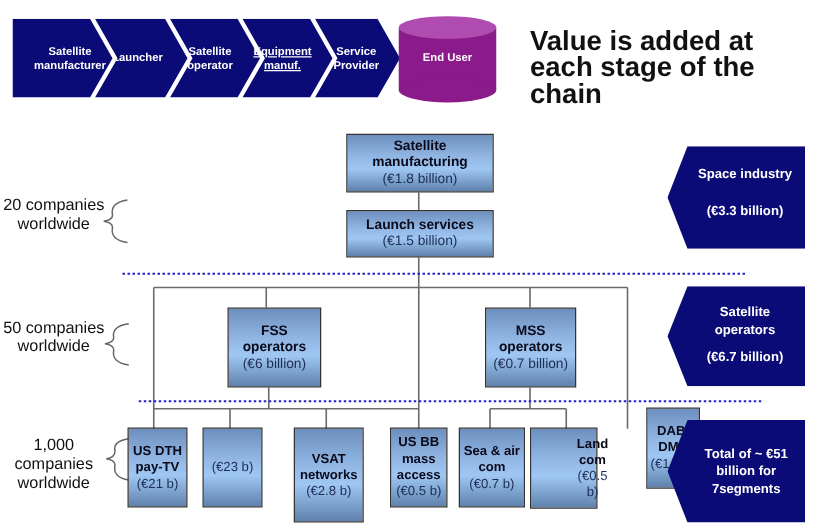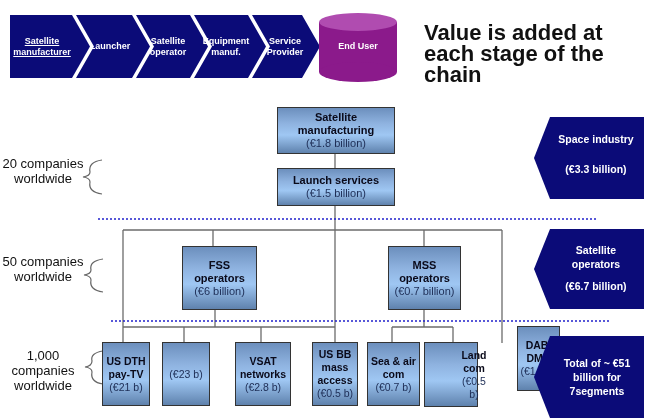--- a/index.html
+++ b/index.html
@@ -59,24 +59,24 @@
   </g>
 </svg>
 
 <svg class="chev" style="left:10px;width:310px;" viewBox="0 0 310 63">
   <polygon points="0,0 62,0 80,31.5 62,63 0,63" fill="#0b0b78"></polygon>
   <polygon points="66,0 122,0 140,31.5 122,63 66,63 84,31.5" fill="#0b0b78"></polygon>
   <polygon points="126,0 180,0 198,31.5 180,63 126,63 144,31.5" fill="#0b0b78"></polygon>
   <polygon points="184,0 238,0 256,31.5 238,63 184,63 202,31.5" fill="#0b0b78"></polygon>
   <polygon points="242,0 292,0 310,31.5 292,63 242,63 260,31.5" fill="#0b0b78"></polygon>
 </svg>
-<div class="chev-label" style="left:10px;width:64px;text-decoration:underline;">Satellite manufacturer</div>
+<div class="chev-label" style="left:24px;width:64px;">Satellite manufacturer</div>
 <div class="chev-label" style="left:88px;width:44px;">Launcher</div>
 <div class="chev-label" style="left:146px;width:44px;">Satellite operator</div>
-<div class="chev-label" style="left:200px;width:52px;">Equipment manuf.</div>
+<div class="chev-label" style="left:200px;width:52px;text-decoration:underline;">Equipment manuf.</div>
 <div class="chev-label" style="left:260px;width:50px;">Service Provider</div>
 
 <svg class="abs" style="left:318px;top:12px;" width="82" height="72" viewBox="0 0 82 72">
   <rect x="1" y="10" width="78" height="50" fill="#8b1a8b"></rect>
   <ellipse cx="40" cy="60" rx="39" ry="10" fill="#8b1a8b"></ellipse>
   <ellipse cx="40" cy="10" rx="39" ry="9" fill="#b04cb0"></ellipse>
 </svg>
 <div class="cyl-label">End User</div>
 
 <div class="headline" style="width:200px;">Value is added at each stage of the chain</div>
@@ -99,21 +99,21 @@
   <span class="v">(€0.7 billion)</span>
 </div>
 
 <div class="box small" style="left:102px;top:342px;width:48px;height:64px;">
   <span class="t" style="width:40px;">US DTH pay-TV</span>
   <span class="v">(€21 b)</span>
 </div>
 <div class="box small" style="left:162px;top:342px;width:48px;height:64px;">
   <span class="v">(€23 b)</span>
 </div>
-<div class="box small" style="left:235px;top:342px;width:56px;height:64px;">
+<div class="box small" style="left:235px;top:342px;width:56px;height:76px;">
   <span class="t" style="width:52px;">VSAT networks</span>
   <span class="v">(€2.8 b)</span>
 </div>
 <div class="box small" style="left:312px;top:342px;width:46px;height:64px;">
   <span class="t" style="width:46px;">US BB mass access</span>
   <span class="v">(€0.5 b)</span>
 </div>
 <div class="box small" style="left:367px;top:342px;width:53px;height:64px;">
   <span class="t" style="width:52px;">Sea &amp; air com</span>
   <span class="v">(€0.7 b)</span>

